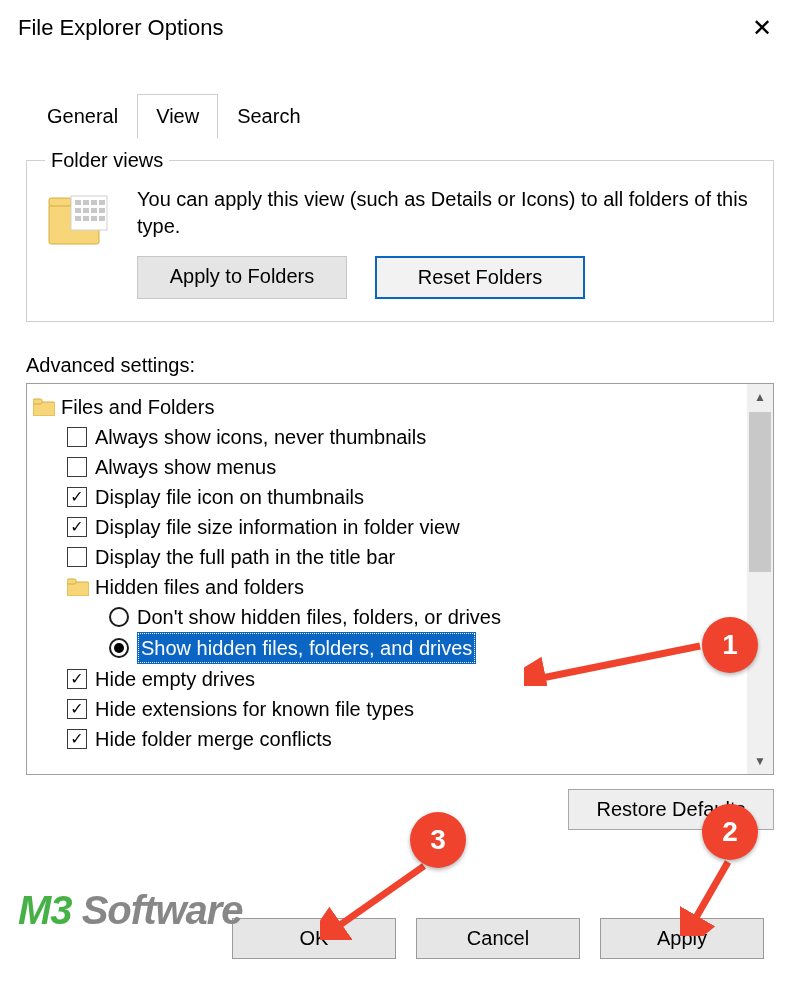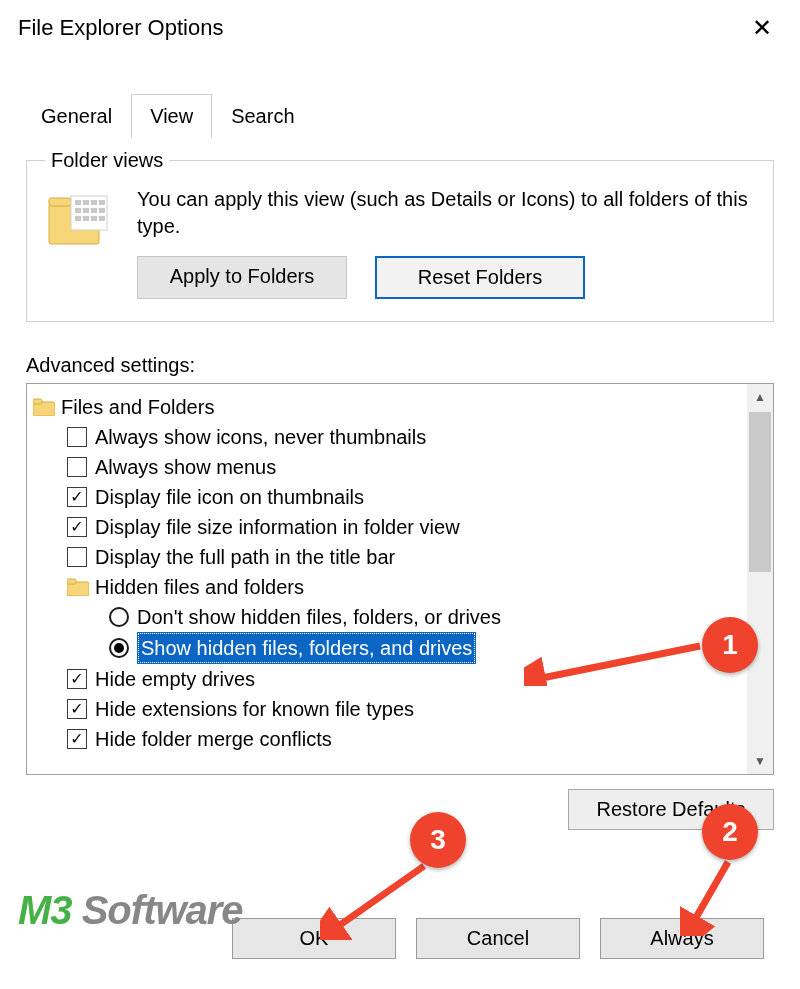--- a/index.html
+++ b/index.html
@@ -1,21 +1,21 @@
 <!DOCTYPE html>
 <html><head>
 <meta charset="utf-8">
 <style>
   * { box-sizing: border-box; font-family: 'Segoe UI', Tahoma, sans-serif; }
   body { margin: 0; background: #fff; width: 800px; height: 989px; position: relative; overflow: hidden; }
   .window { width: 800px; height: 989px; background: #fff; position: relative; }
   .titlebar { display: flex; align-items: center; justify-content: space-between; padding: 10px 18px 12px 18px; }
   .titlebar-title { font-size: 22px; color: #000; }
   .close-x { font-size: 24px; color: #000; padding: 4px 10px; cursor: default; }
-  .tabs { display: flex; padding: 0 22px; position: relative; margin-top: 36px; }
+  .tabs { display: flex; padding: 0 28px; position: relative; margin-top: 36px; }
   .tab { font-size: 20px; padding: 10px 18px 10px 18px; border: 1px solid transparent; color: #000; position: relative; background: #fff; }
   .tab.active { border: 1px solid #cfcfcf; border-bottom: 1px solid #fff; z-index: 2; }
   .tab-panel { border: none; margin: 0 18px; }
   fieldset.folder-views { border: 1px solid #d0d0d0; margin: 10px 8px 10px 8px; padding: 14px 18px 22px 18px; }
   fieldset.folder-views legend { font-size: 20px; padding: 0 6px; }
   .fv-row { display: flex; gap: 20px; align-items: flex-start; }
   .fv-icon { width: 72px; height: 72px; flex: 0 0 72px; position: relative; }
   .fv-text { font-size: 20px; line-height: 1.35; margin-bottom: 16px; }
   .fv-btns { display: flex; gap: 28px; }
   .btn { font-size: 20px; padding: 8px 0; text-align: center; border: 1px solid #a8a8a8; background: #e6e6e6; }
@@ -178,21 +178,21 @@
 
     <div class="restore-row">
       <div class="btn">Restore Defaults</div>
     </div>
 
   </div>
 
   <div class="dlg-btns">
     <div class="btn">OK</div>
     <div class="btn">Cancel</div>
-    <div class="btn">Always</div>
+    <div class="btn">Apply</div>
   </div>
 
   <div class="watermark"><span class="m3">M3</span><span> Software</span></div>
 
   <div class="badge" style="left:702px; top:617px">1</div>
   <div class="badge" style="left:702px; top:804px">2</div>
   <div class="badge" style="left:410px; top:812px">3</div>
 
   <svg class="arrow" style="left:524px; top:636px;" width="180" height="50">
     <defs>

